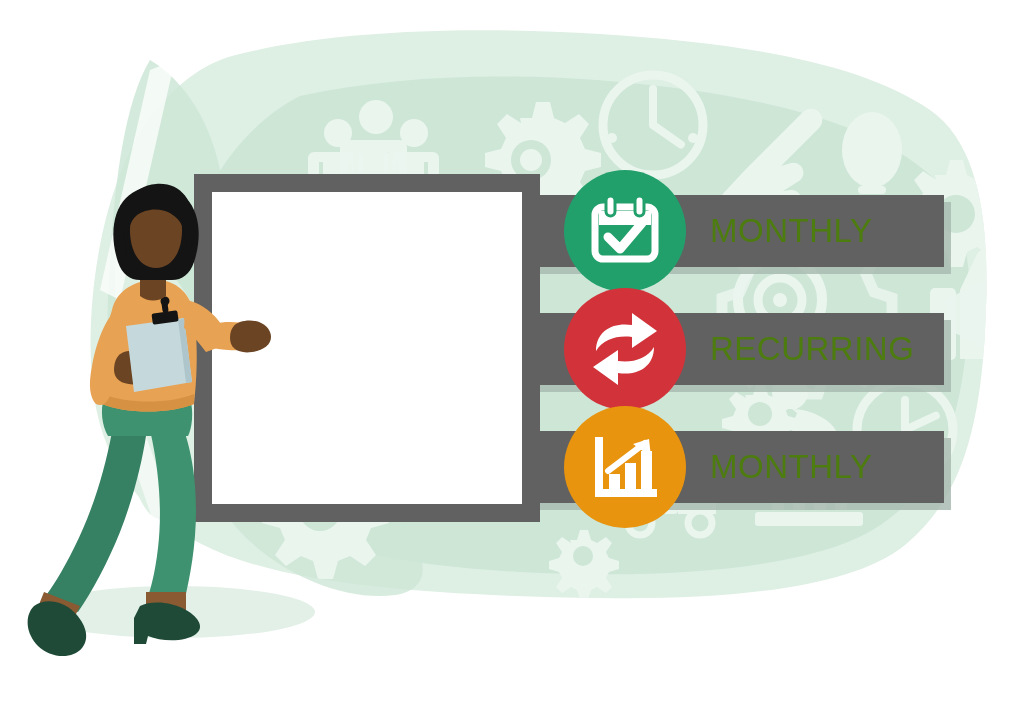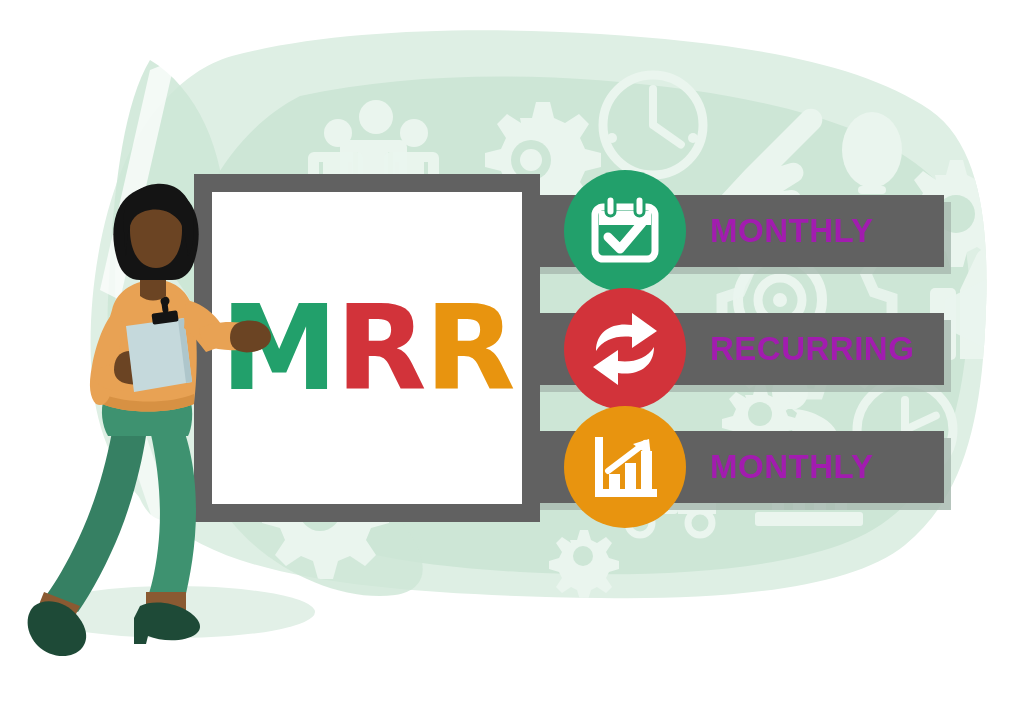--- a/index.html
+++ b/index.html
@@ -90,24 +90,24 @@
     opacity: 0.85;
   }
   .row-label {
     position: absolute;
     left: 0;
     top: 0;
     height: 72px;
     width: 424px;
     display: flex;
     align-items: center;
-    color: #a21caf;
+    color: #4d7c0f;
     font-family: "Liberation Sans", sans-serif;
     font-size: 33px;
-    font-weight: bold;
+    font-weight: normal;
     letter-spacing: 0.5px;
     padding-left: 190px;
     box-sizing: border-box;
   }
   .row-icon {
     position: absolute;
     width: 122px;
     height: 122px;
     border-radius: 50%;
     left: 44px;
@@ -319,25 +319,20 @@
           <rect x="54" y="22" width="11" height="38" fill="#ffffff"></rect>
 
           <path d="M21 42 L58 14" stroke="#ffffff" stroke-width="6" stroke-linecap="round"></path>
           <path d="M62 10 L64 28 L46 15 Z" fill="#ffffff"></path>
         </svg>
       </div>
     </div>
   </div>
 
   <div class="frame"></div>
-  <div class="acronym">
-    <div class="acronym-text">
-      <span style="color:#22A06B">M</span><span style="color:#D2333A">R</span><span style="color:#E8940F">R</span>
-    </div>
-  </div>
 
   <svg id="art-layer" viewBox="0 0 1024 707" style="z-index:30; position:absolute;">
 
     <ellipse cx="175" cy="612" rx="140" ry="26" fill="#E2F0E7"></ellipse>
 
     <path d="M112 432 C 104 474 92 512 74 548 C 62 572 52 588 44 598
              L 78 612 C 92 592 108 562 120 532 C 134 496 142 462 146 436 Z" fill="#368063"></path>
 
     <path d="M44 592 L 80 606 L 70 626 L 36 612 Z" fill="#8A5A32"></path>
 

